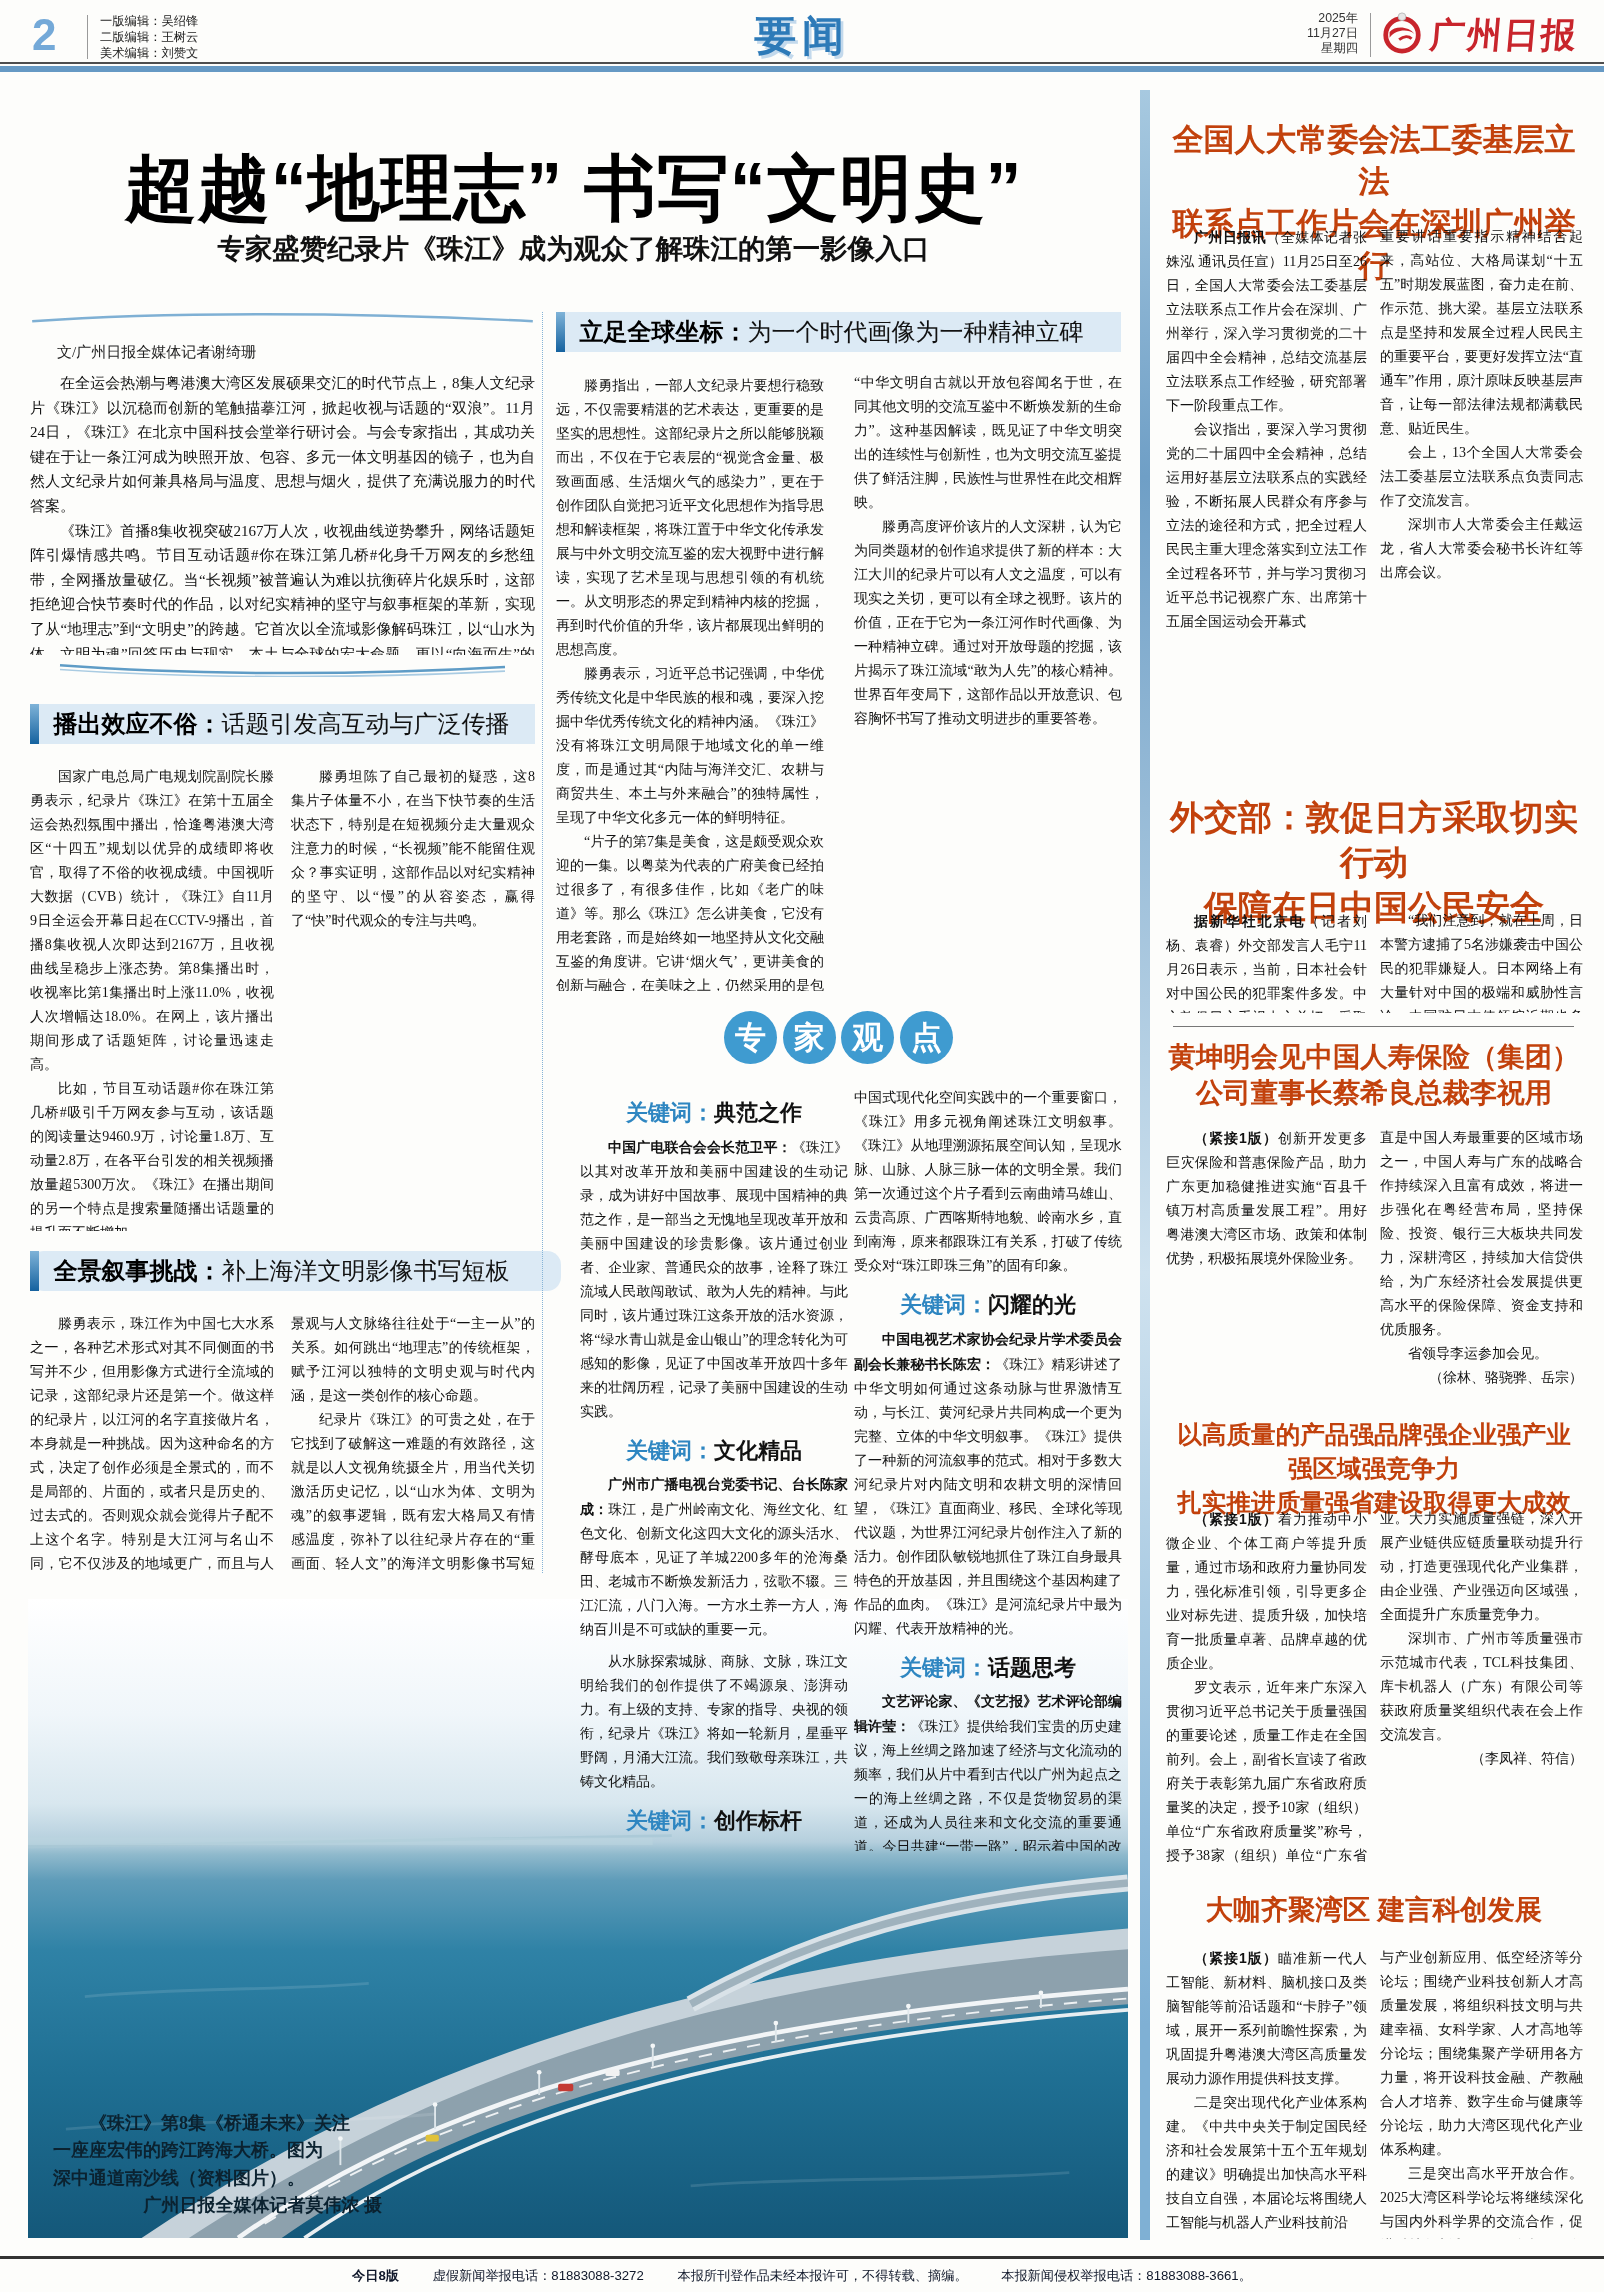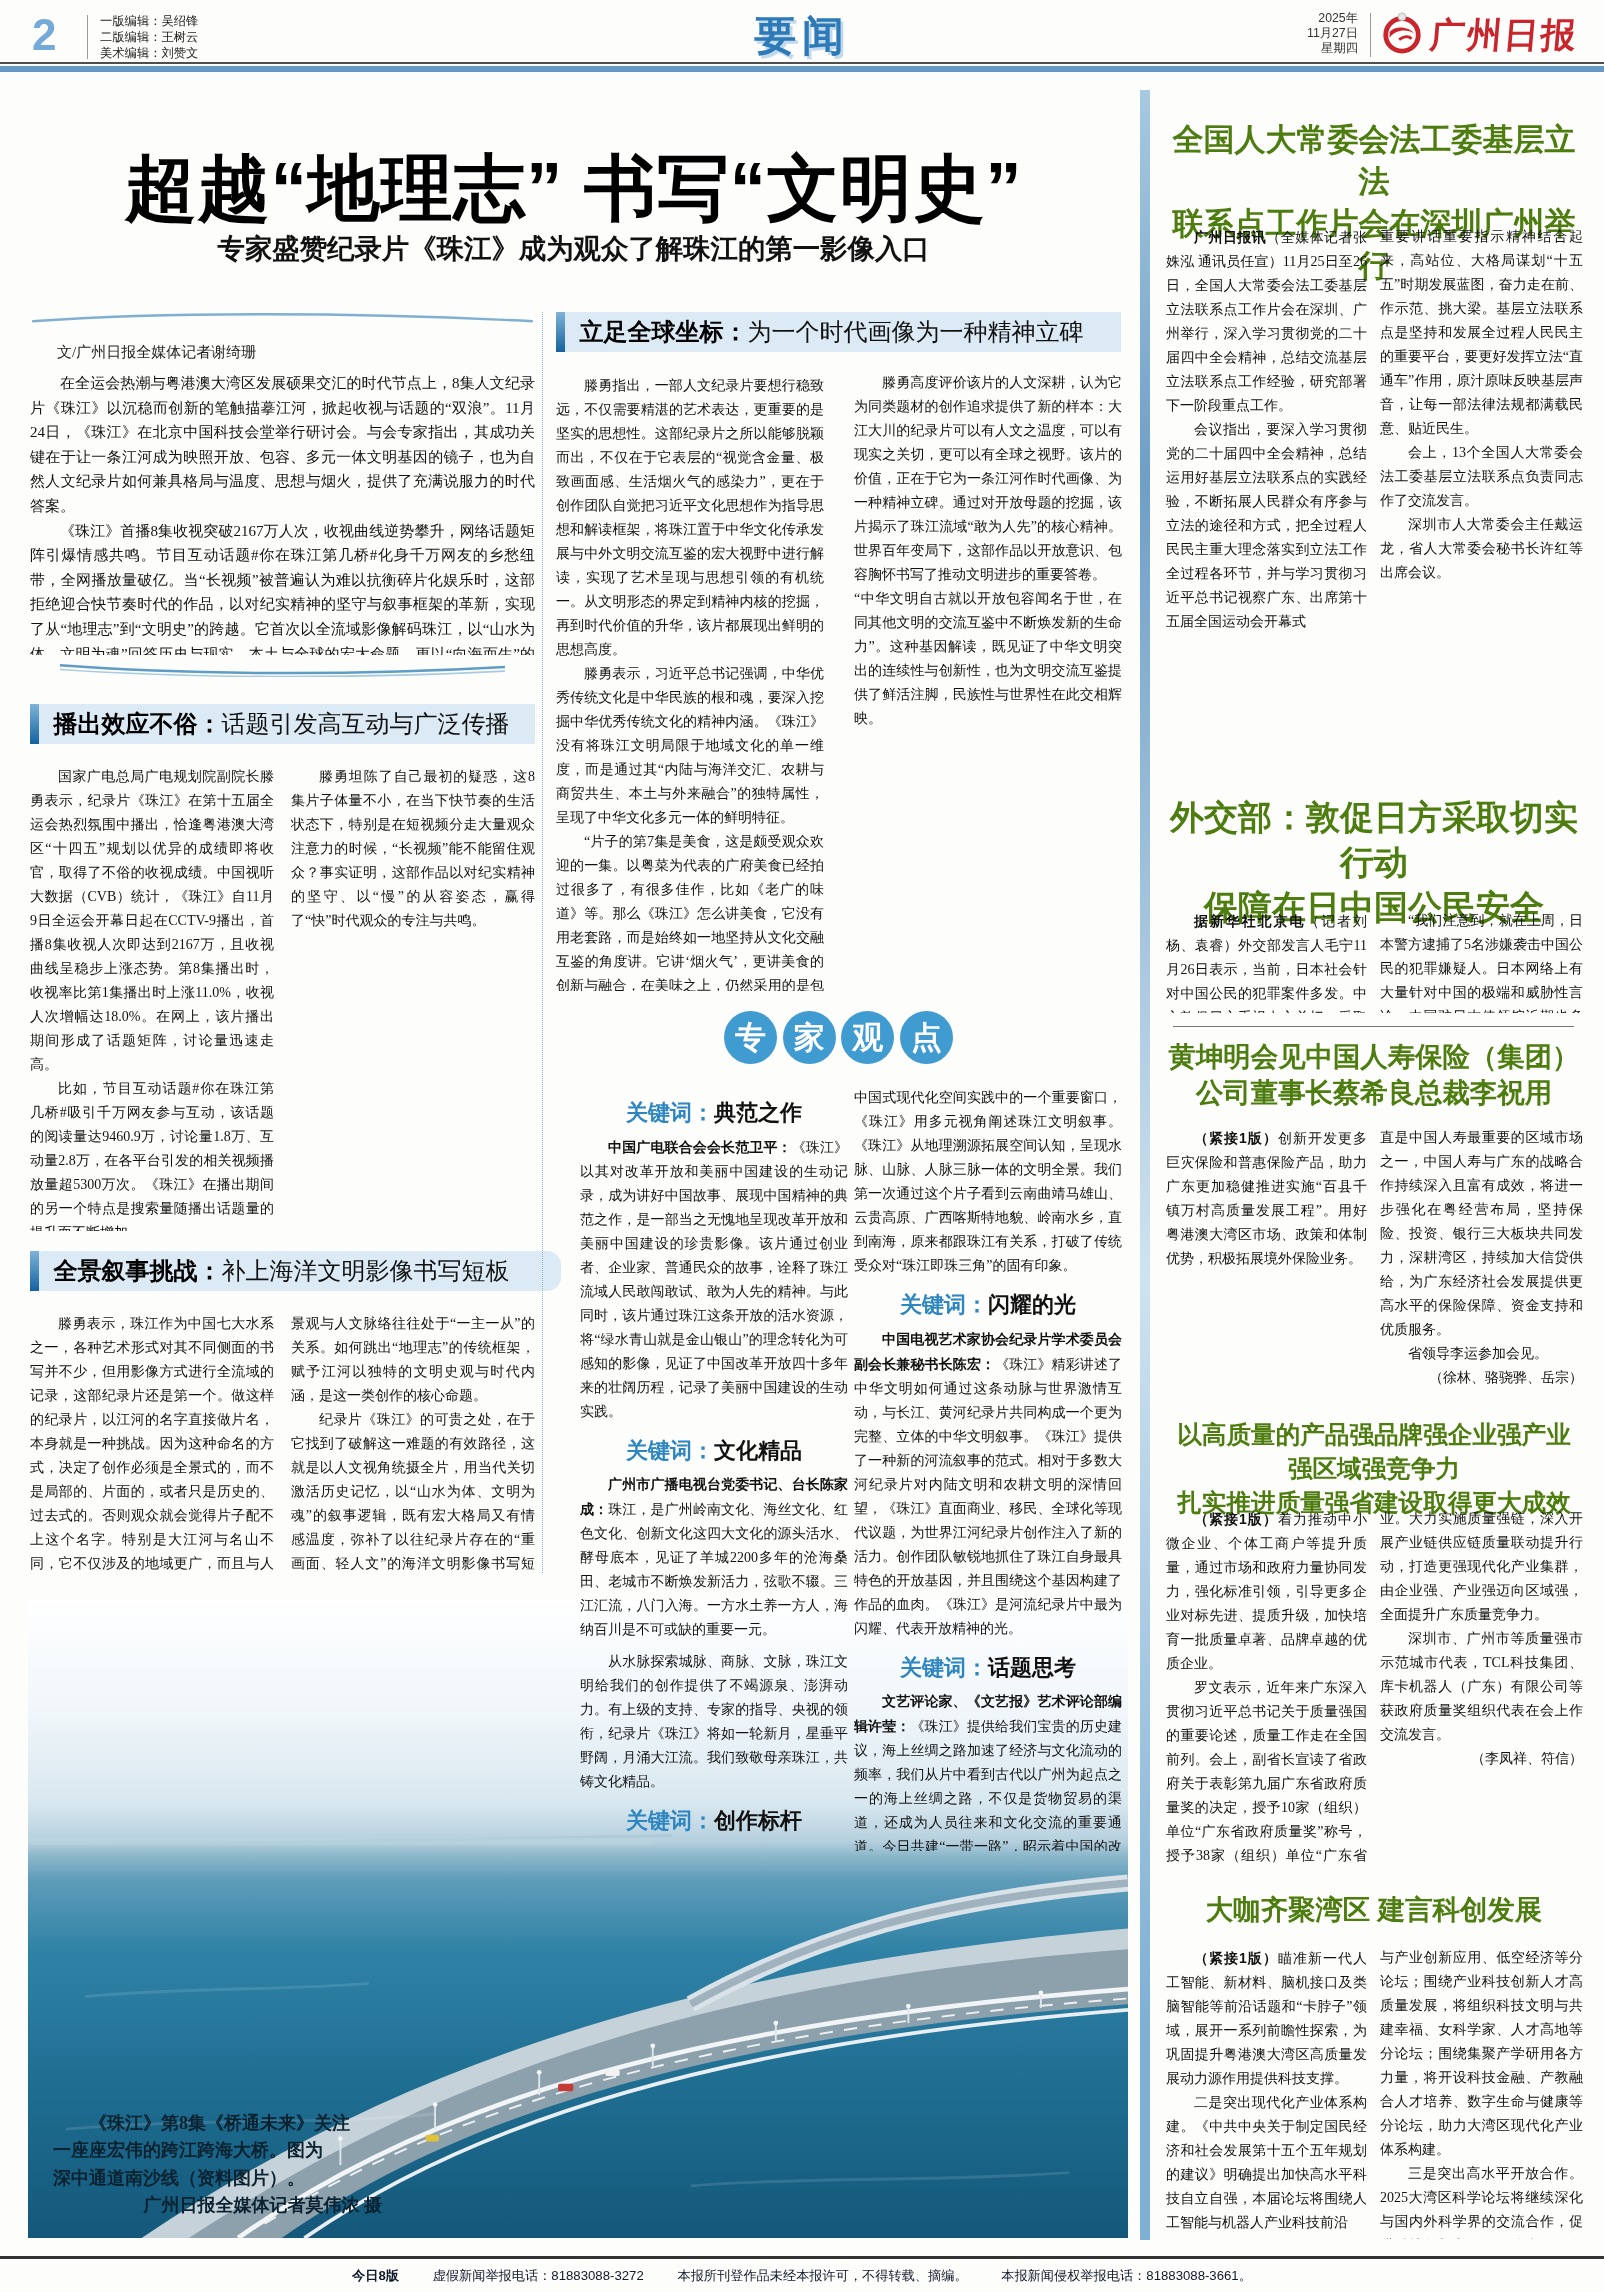--- a/index.html
+++ b/index.html
@@ -49,21 +49,21 @@
   .badge span{display:inline-block;width:53px;height:53px;margin:0 2.8px;border-radius:50%;
               background:#3f9bd0;color:#fff;font-family:"Liberation Sans",sans-serif;
               font-size:31px;font-weight:700;line-height:53px;}
   .kw{text-align:center;font-family:"Liberation Sans",sans-serif;font-size:22px;font-weight:900;
       margin:15px 0 9.5px;}
   .kw .kwp{color:#2e86c1;}
   .ep{margin:0 0 7.6px;text-indent:2em;}
   .ep b{font-family:"Liberation Sans",sans-serif;}
   
   .rhead{position:absolute;left:1166px;width:416px;text-align:center;font-family:"Liberation Sans",sans-serif;
-         font-weight:900;color:#4d7c0f;}
+         font-weight:900;color:#c2410c;}
   .rrule{position:absolute;left:1173px;width:401px;height:0.9px;background:#777;}
   .sig{margin:0;text-align:right;}
   
   .photo{position:absolute;left:28px;top:1599px;width:1100px;height:639px;
          background:linear-gradient(180deg,#ffffff 0%,#f0f6fa 18%,#d8e7ef 32%,#b5cfdd 38%,
                     #8fb9cc 40%,#5f9cb9 44%,#2f82a6 55%,#1f6f93 75%,#14587a 100%);}
   .caption{position:absolute;left:53px;top:2110px;width:329px;font-size:18px;line-height:27.4px;
            font-weight:700;color:#0b2230;text-align:justify;}
   .caption .cred{text-align:right;font-weight:700;}
   
@@ -198,22 +198,22 @@
     <span class="bar"></span>
     <span class="st">立足全球坐标：</span>
     <span class="sr">为一个时代画像为一种精神立碑</span>
   </div>
   <div class="col" style="left:556px;top:356px;width:268px;height:617px;margin-top:18px;">
     <p class="p">滕勇指出，一部人文纪录片要想行稳致远，不仅需要精湛的艺术表达，更重要的是坚实的思想性。这部纪录片之所以能够脱颖而出，不仅在于它表层的“视觉含金量、极致画面感、生活烟火气的感染力”，更在于创作团队自觉把习近平文化思想作为指导思想和解读框架，将珠江置于中华文化传承发展与中外文明交流互鉴的宏大视野中进行解读，实现了艺术呈现与思想引领的有机统一。从文明形态的界定到精神内核的挖掘，再到时代价值的升华，该片都展现出鲜明的思想高度。</p>
     <p class="p">滕勇表示，习近平总书记强调，中华优秀传统文化是中华民族的根和魂，要深入挖掘中华优秀传统文化的精神内涵。《珠江》没有将珠江文明局限于地域文化的单一维度，而是通过其“内陆与海洋交汇、农耕与商贸共生、本土与外来融合”的独特属性，呈现了中华文化多元一体的鲜明特征。</p>
     <p class="p">“片子的第7集是美食，这是颇受观众欢迎的一集。以粤菜为代表的广府美食已经拍过很多了，有很多佳作，比如《老广的味道》等。那么《珠江》怎么讲美食，它没有用老套路，而是始终如一地坚持从文化交融互鉴的角度讲。它讲‘烟火气’，更讲美食的创新与融合，在美味之上，仍然采用的是包容开放这个文化母题下的叙事视角。再如，《珠江》以‘开放’为核心锚点，通过历史与现实的对照，展现了开放精神在珠江流域的千年传承与当代升华。从古代商船扬帆远航到现代货轮穿梭全球，从传统商帮走南闯北到当代创客联通世界，开放精神在珠江流域形成了跨越千年的共振。”滕勇说，这就生动诠释了习近平总书记指出的</p>
   </div>
   <div class="col" style="left:854px;top:371px;width:268px;height:617px;">
+    <p class="p" style="text-indent:0;">“中华文明自古就以开放包容闻名于世，在同其他文明的交流互鉴中不断焕发新的生命力”。这种基因解读，既见证了中华文明突出的连续性与创新性，也为文明交流互鉴提供了鲜活注脚，民族性与世界性在此交相辉映。</p>
     <p class="p">滕勇高度评价该片的人文深耕，认为它为同类题材的创作追求提供了新的样本：大江大川的纪录片可以有人文之温度，可以有现实之关切，更可以有全球之视野。该片的价值，正在于它为一条江河作时代画像、为一种精神立碑。通过对开放母题的挖掘，该片揭示了珠江流域“敢为人先”的核心精神。世界百年变局下，这部作品以开放意识、包容胸怀书写了推动文明进步的重要答卷。</p>
-    <p class="p" style="text-indent:0;">“中华文明自古就以开放包容闻名于世，在同其他文明的交流互鉴中不断焕发新的生命力”。这种基因解读，既见证了中华文明突出的连续性与创新性，也为文明交流互鉴提供了鲜活注脚，民族性与世界性在此交相辉映。</p>
   </div>
 
   <div class="badge">
     <span>专</span><span>家</span><span>观</span><span>点</span>
   </div>
   <div class="col" style="left:580px;top:1086px;width:268px;height:765px;">
     <div class="kw"><span class="kwp">关键词：</span><span>典范之作</span></div>
     <p class="ep"><b>中国广电联合会会长范卫平：</b><span>《珠江》以其对改革开放和美丽中国建设的生动记录，成为讲好中国故事、展现中国精神的典范之作，是一部当之无愧地呈现改革开放和美丽中国建设的珍贵影像。该片通过创业者、企业家、普通民众的故事，诠释了珠江流域人民敢闯敢试、敢为人先的精神。与此同时，该片通过珠江这条开放的活水资源，将“绿水青山就是金山银山”的理念转化为可感知的影像，见证了中国改革开放四十多年来的壮阔历程，记录了美丽中国建设的生动实践。</span></p>
     <div class="kw"><span class="kwp">关键词：</span><span>文化精品</span></div>
     <p class="ep"><b>广州市广播电视台党委书记、台长陈家成：</b><span>珠江，是广州岭南文化、海丝文化、红色文化、创新文化这四大文化的源头活水、酵母底本，见证了羊城2200多年的沧海桑田、老城市不断焕发新活力，弦歌不辍。三江汇流，八门入海。一方水土养一方人，海纳百川是不可或缺的重要一元。</span></p>

